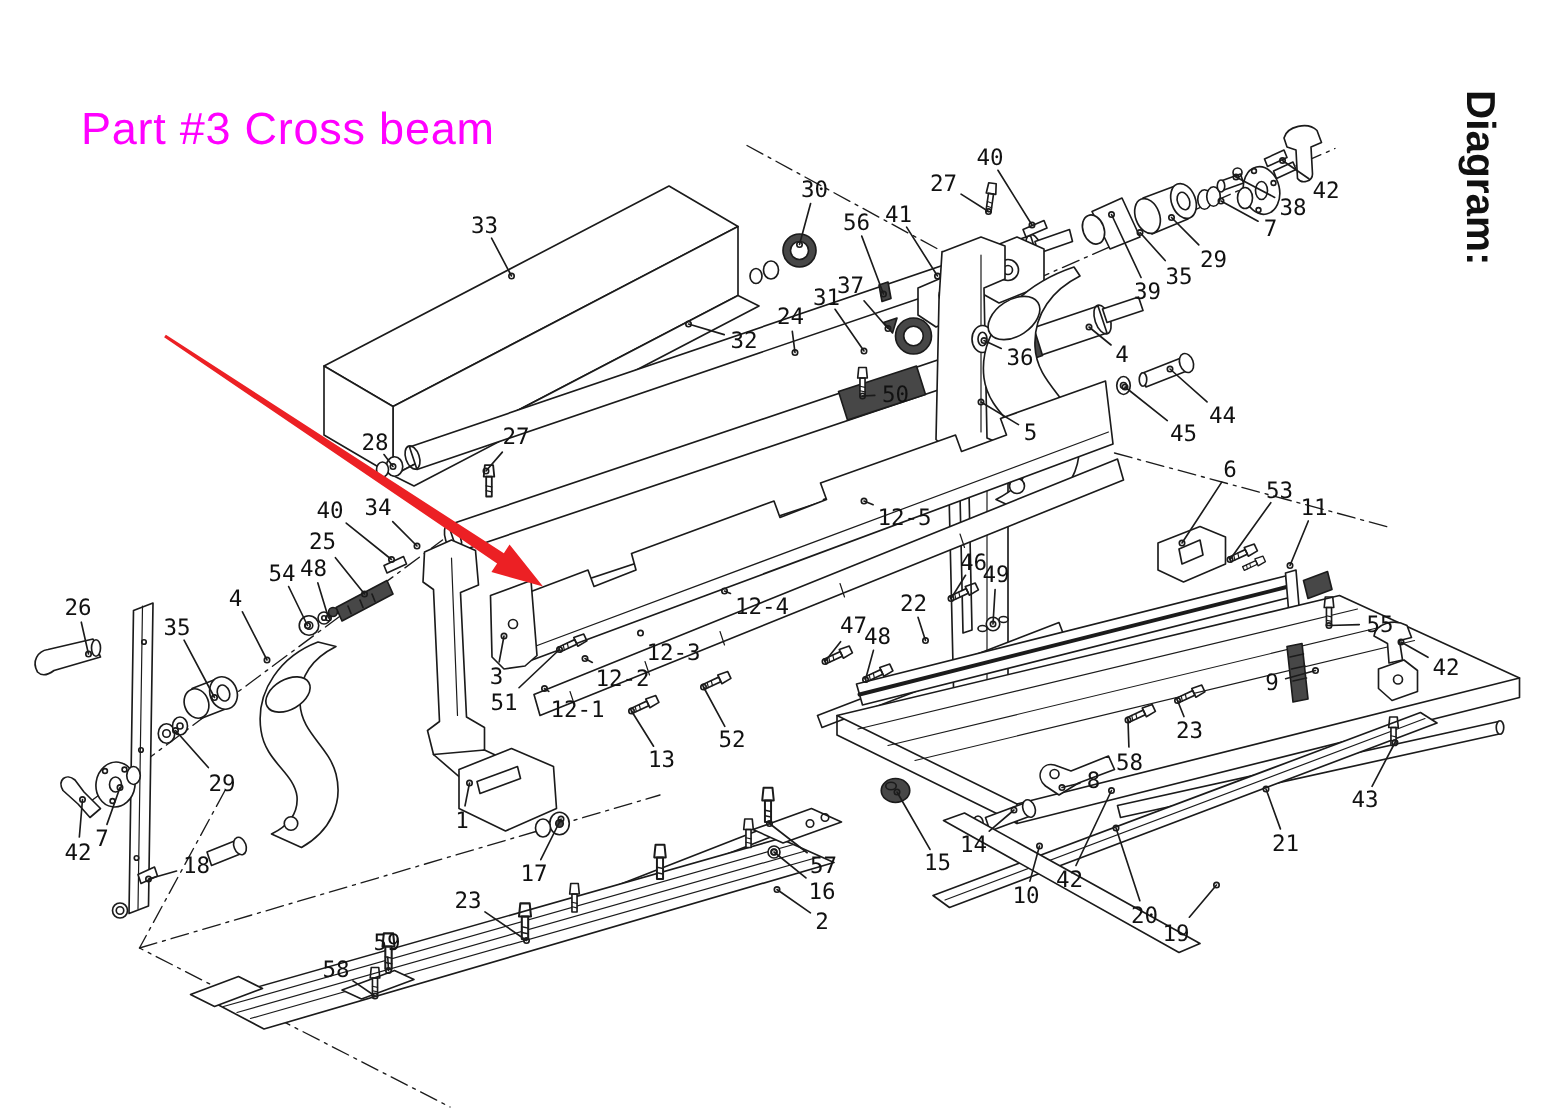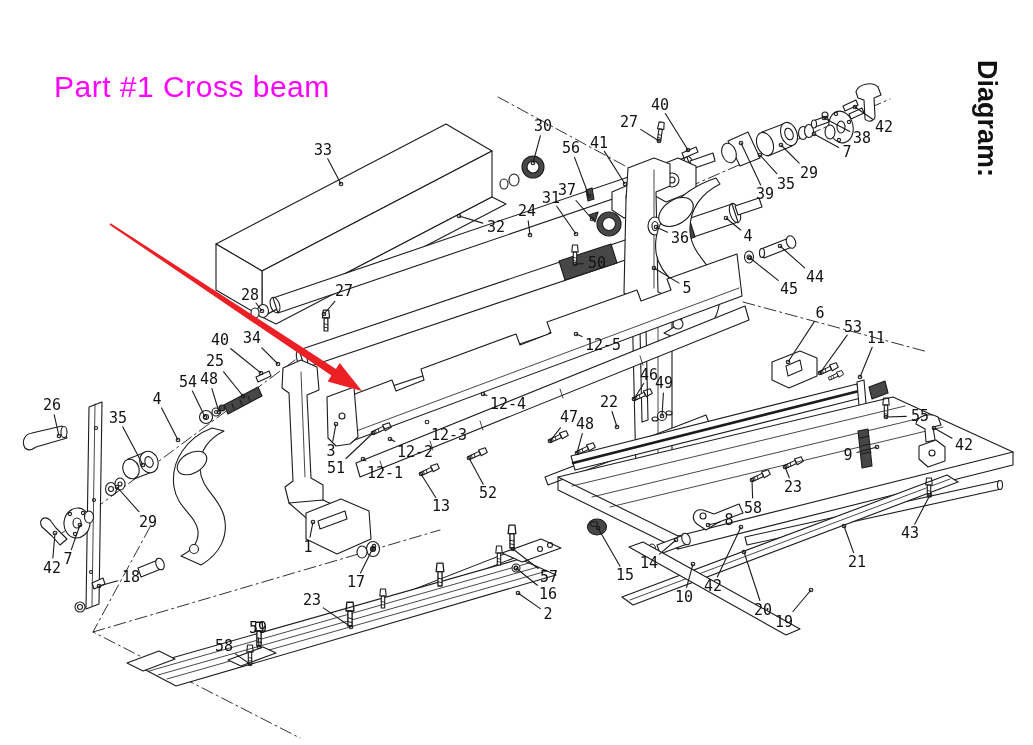--- a/index.html
+++ b/index.html
@@ -504,15 +504,15 @@
         <text x="549" y="577" class="callout-text" text-anchor="middle" dominant-baseline="central" stroke="none" fill="#111">57</text>
         <line x1="537.3" y1="585.3" x2="516" y2="568" stroke="#1b1b1b" stroke-width="1"></line>
         <circle cx="516" cy="568" r="1.8" fill="#1b1b1b" stroke="none"></circle>
         <text x="548" y="594" class="callout-text" text-anchor="middle" dominant-baseline="central" stroke="none" fill="#111">16</text>
         <line x1="540.3" y1="608.6" x2="518" y2="593" stroke="#1b1b1b" stroke-width="1"></line>
         <circle cx="518" cy="593" r="1.8" fill="#1b1b1b" stroke="none"></circle>
         <text x="548" y="614" class="callout-text" text-anchor="middle" dominant-baseline="central" stroke="none" fill="#111">2</text>
       </g>
   </svg>
 
-  <div id="page-title" style="color: rgb(255, 0, 255);">Part #1 Cross beam</div>
+  <div id="page-title" style="color: rgb(255, 0, 255);">Part #3 Cross beam</div>
   <div id="side-label">Diagram:</div>
 </div>
 
 </body></html>

